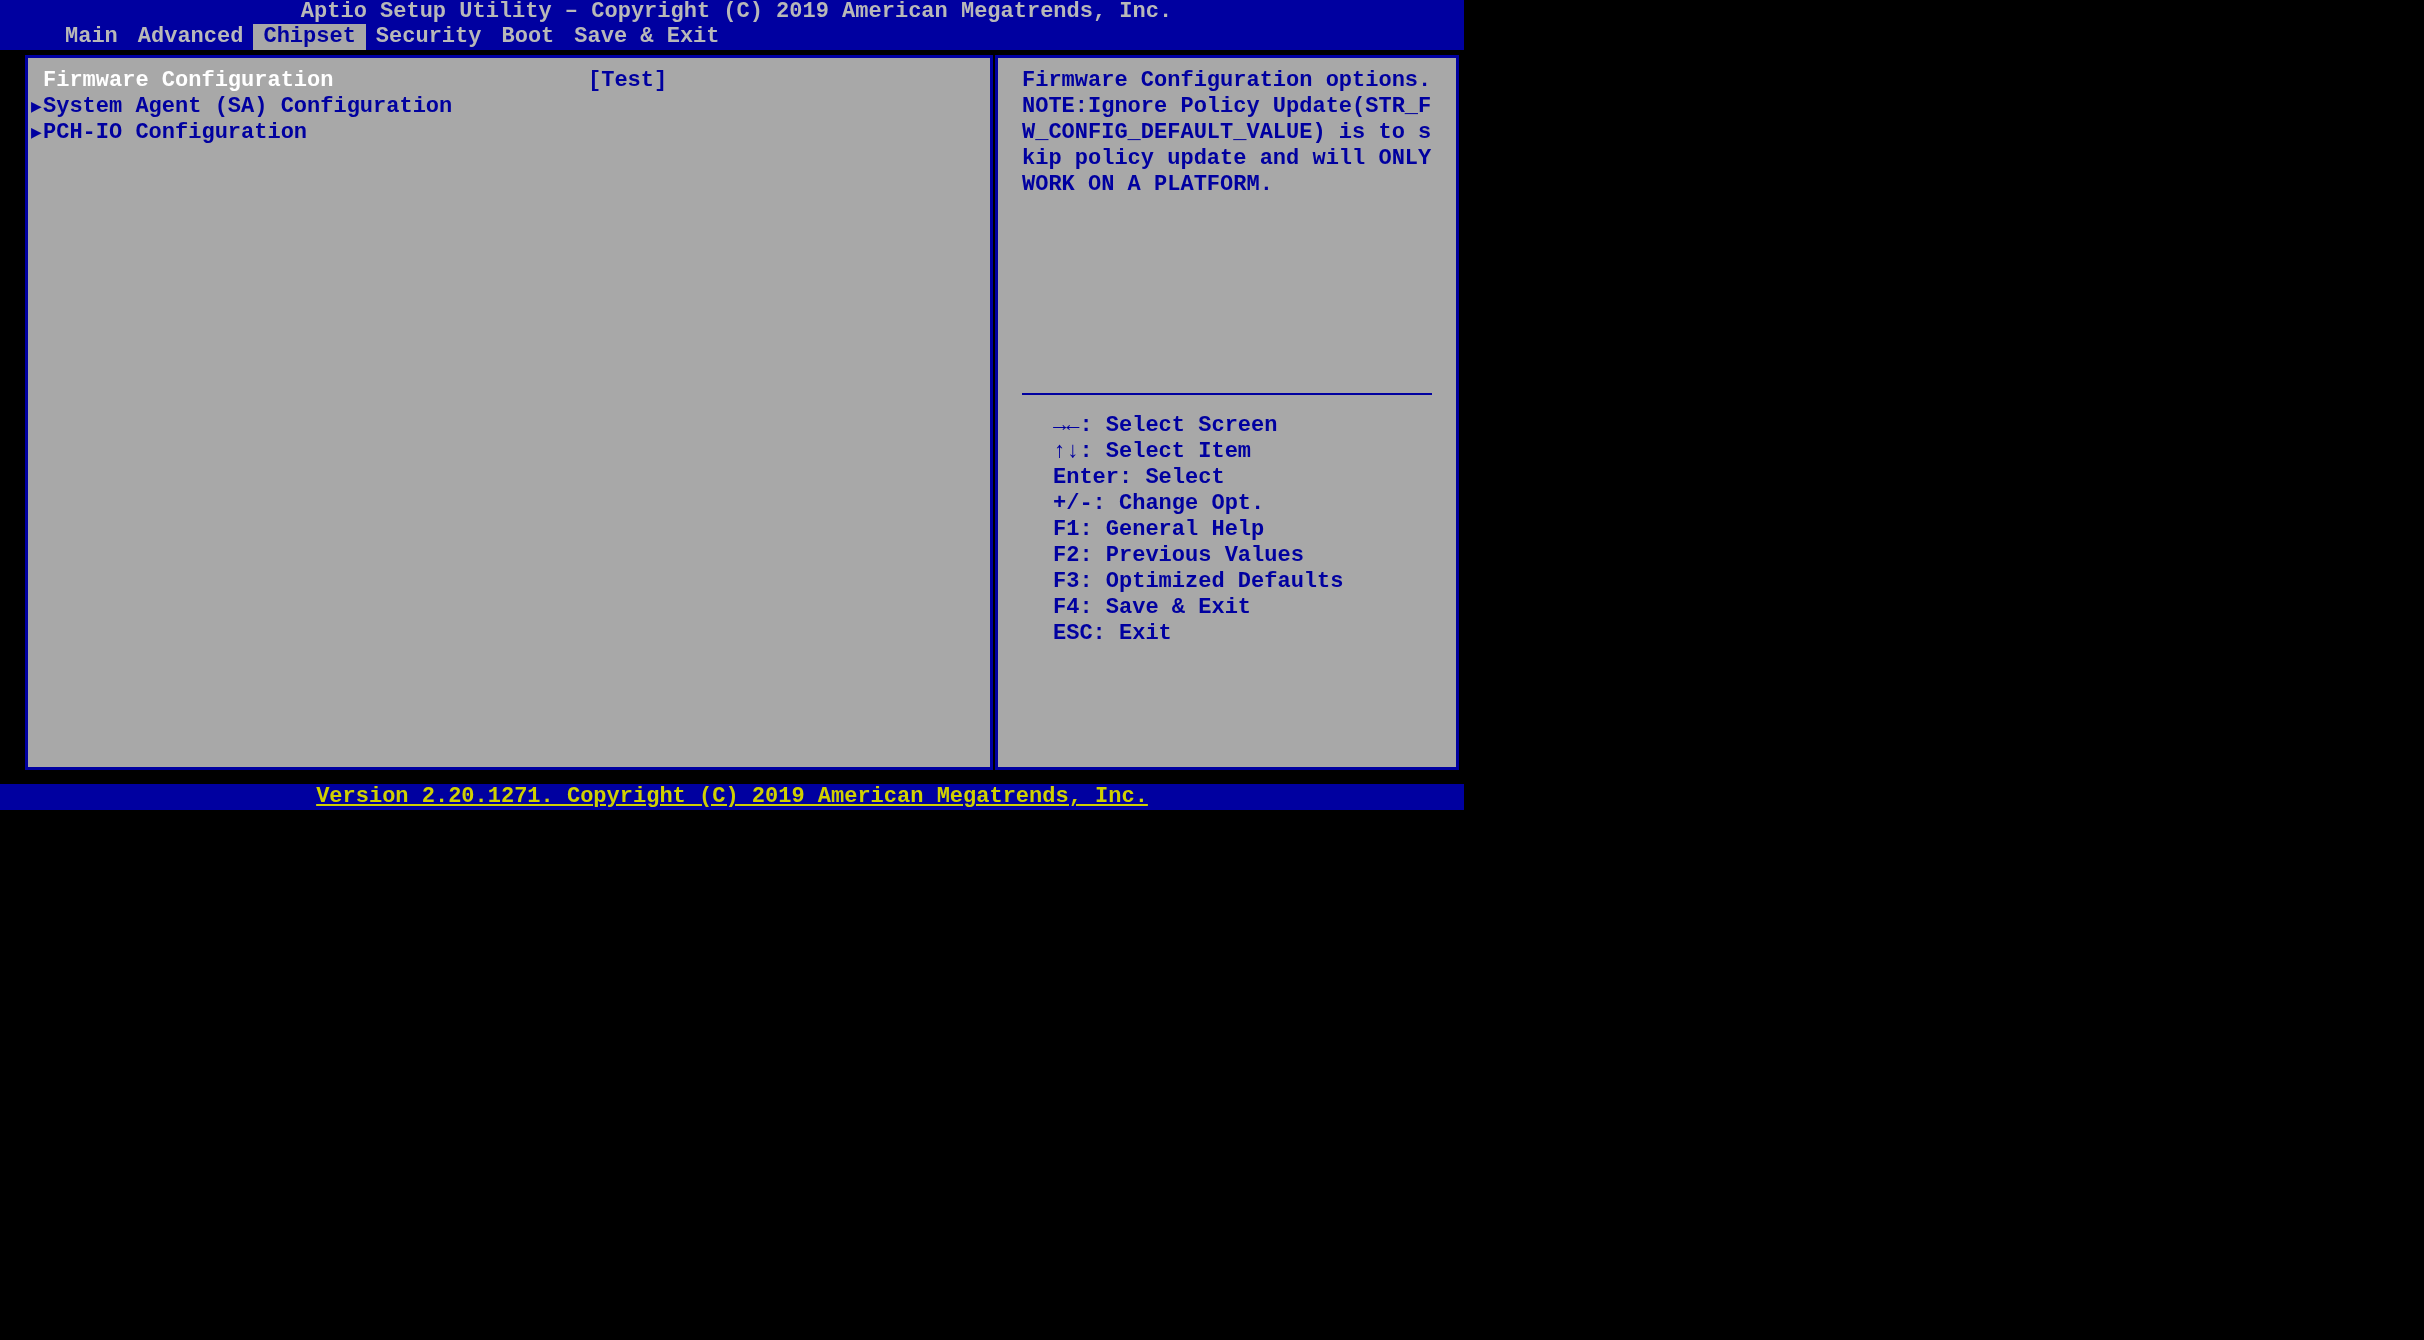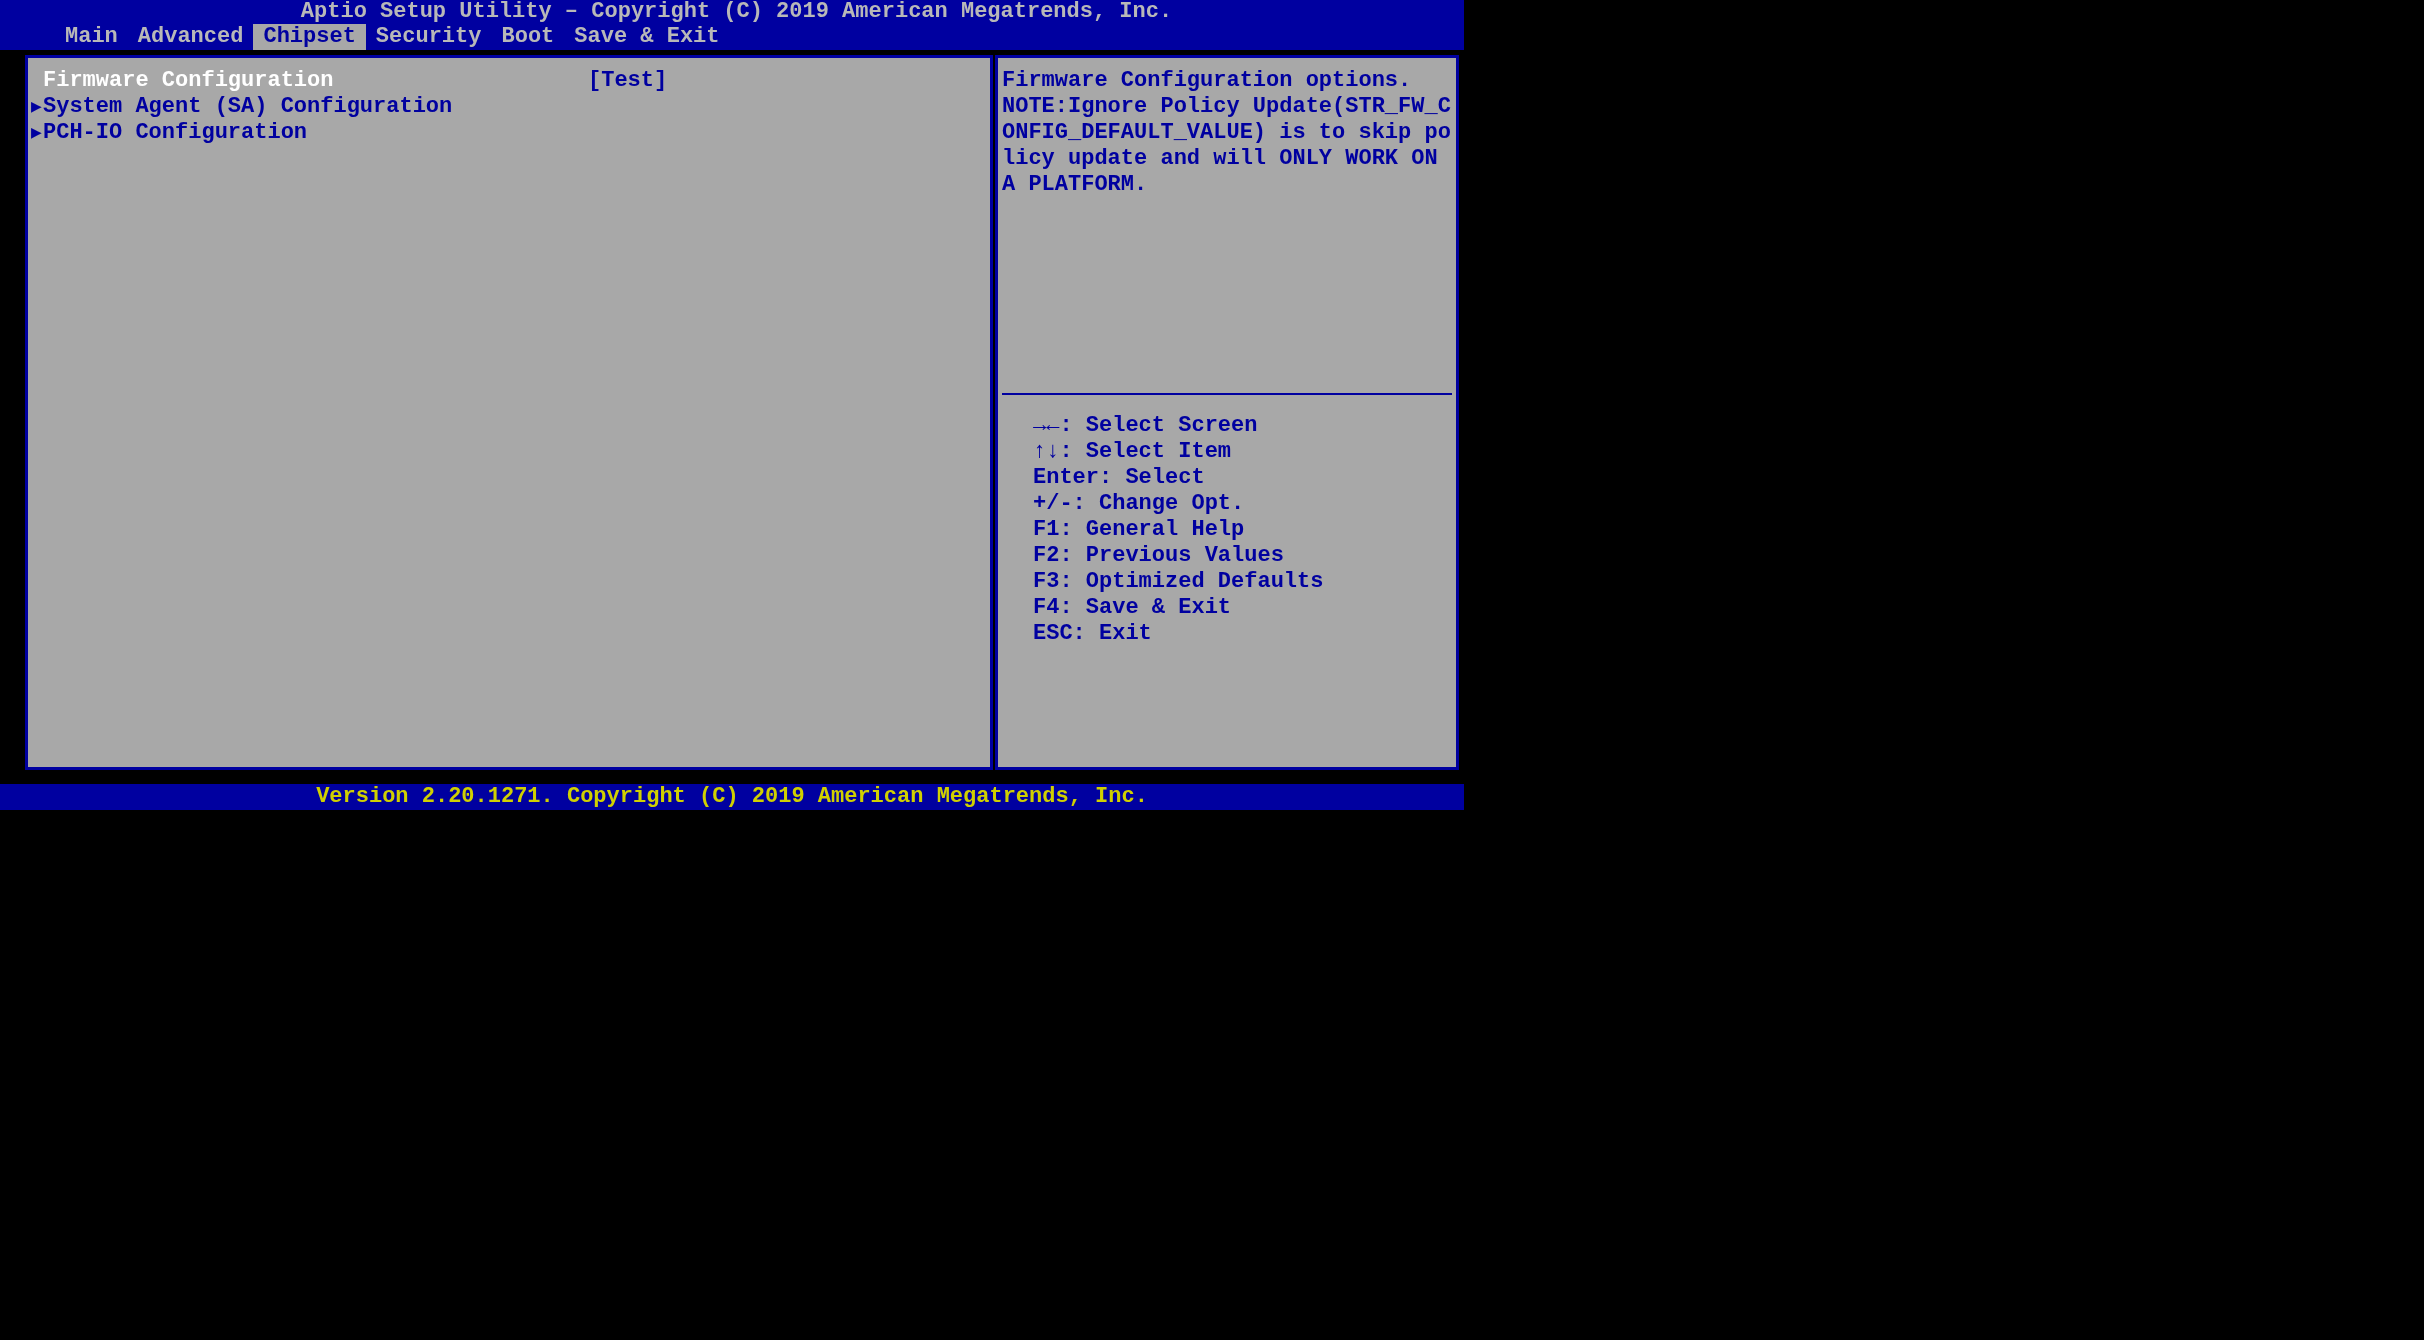--- a/index.html
+++ b/index.html
@@ -55,21 +55,21 @@
       background: #A8A8A8;
       border: 3px solid #0000A0;
       padding: 10px 15px;
       position: relative;
       margin-left: 20px;
     }
     .right-pane {
       flex: 1;
       background: #A8A8A8;
       border: 3px solid #0000A0;
-      padding: 10px 4px;
+      padding: 10px 24px;
       margin-left: 2px;
       display: flex;
       flex-direction: column;
     }
     .option-row {
       display: flex;
       height: 26px;
       line-height: 26px;
       color: #0000A0;
     }
@@ -118,20 +118,21 @@
       background: #0000A0;
       color: #D0D000;
       height: 26px;
       line-height: 26px;
       text-align: center;
       white-space: pre;
       position: absolute;
       bottom: 0;
       left: 0;
       right: 0;
+      text-decoration: underline;
     }
     .help-top {
       flex: 0 0 315px;
     }
   </style>
 </head>
 <body>
 
 <div class="header-bar">Aptio Setup Utility – Copyright (C) 2019 American Megatrends, Inc.</div>
 

